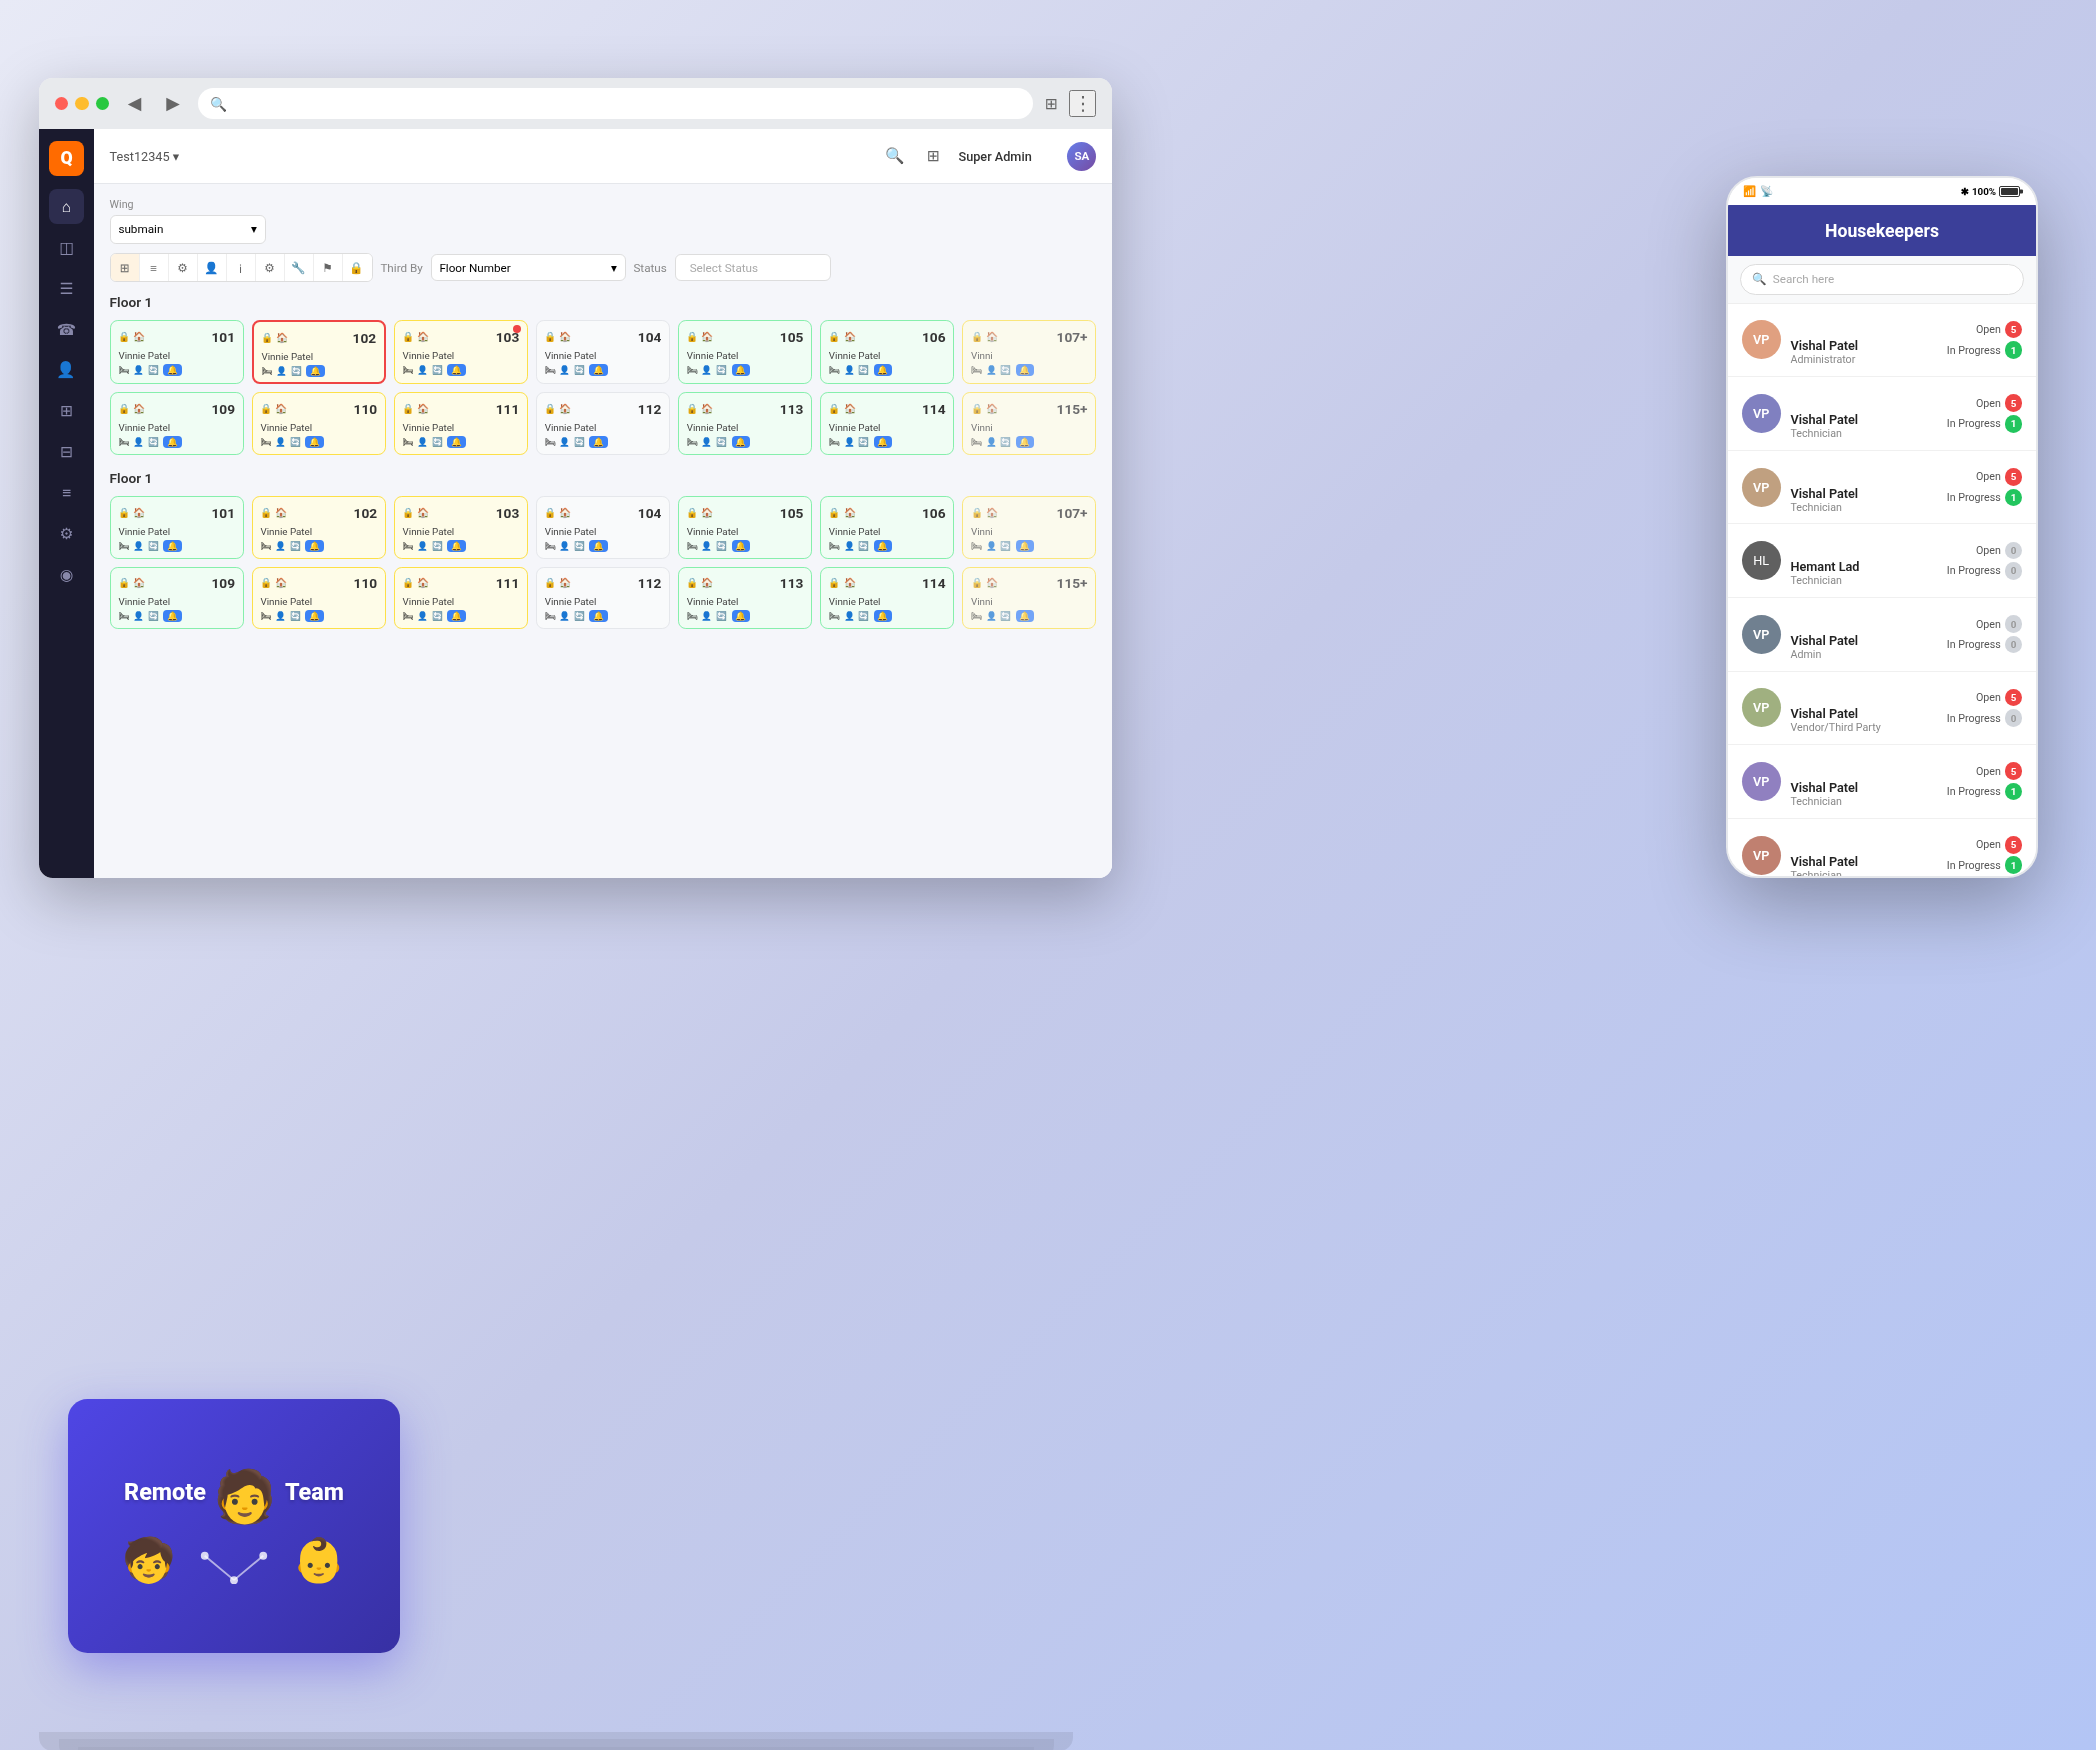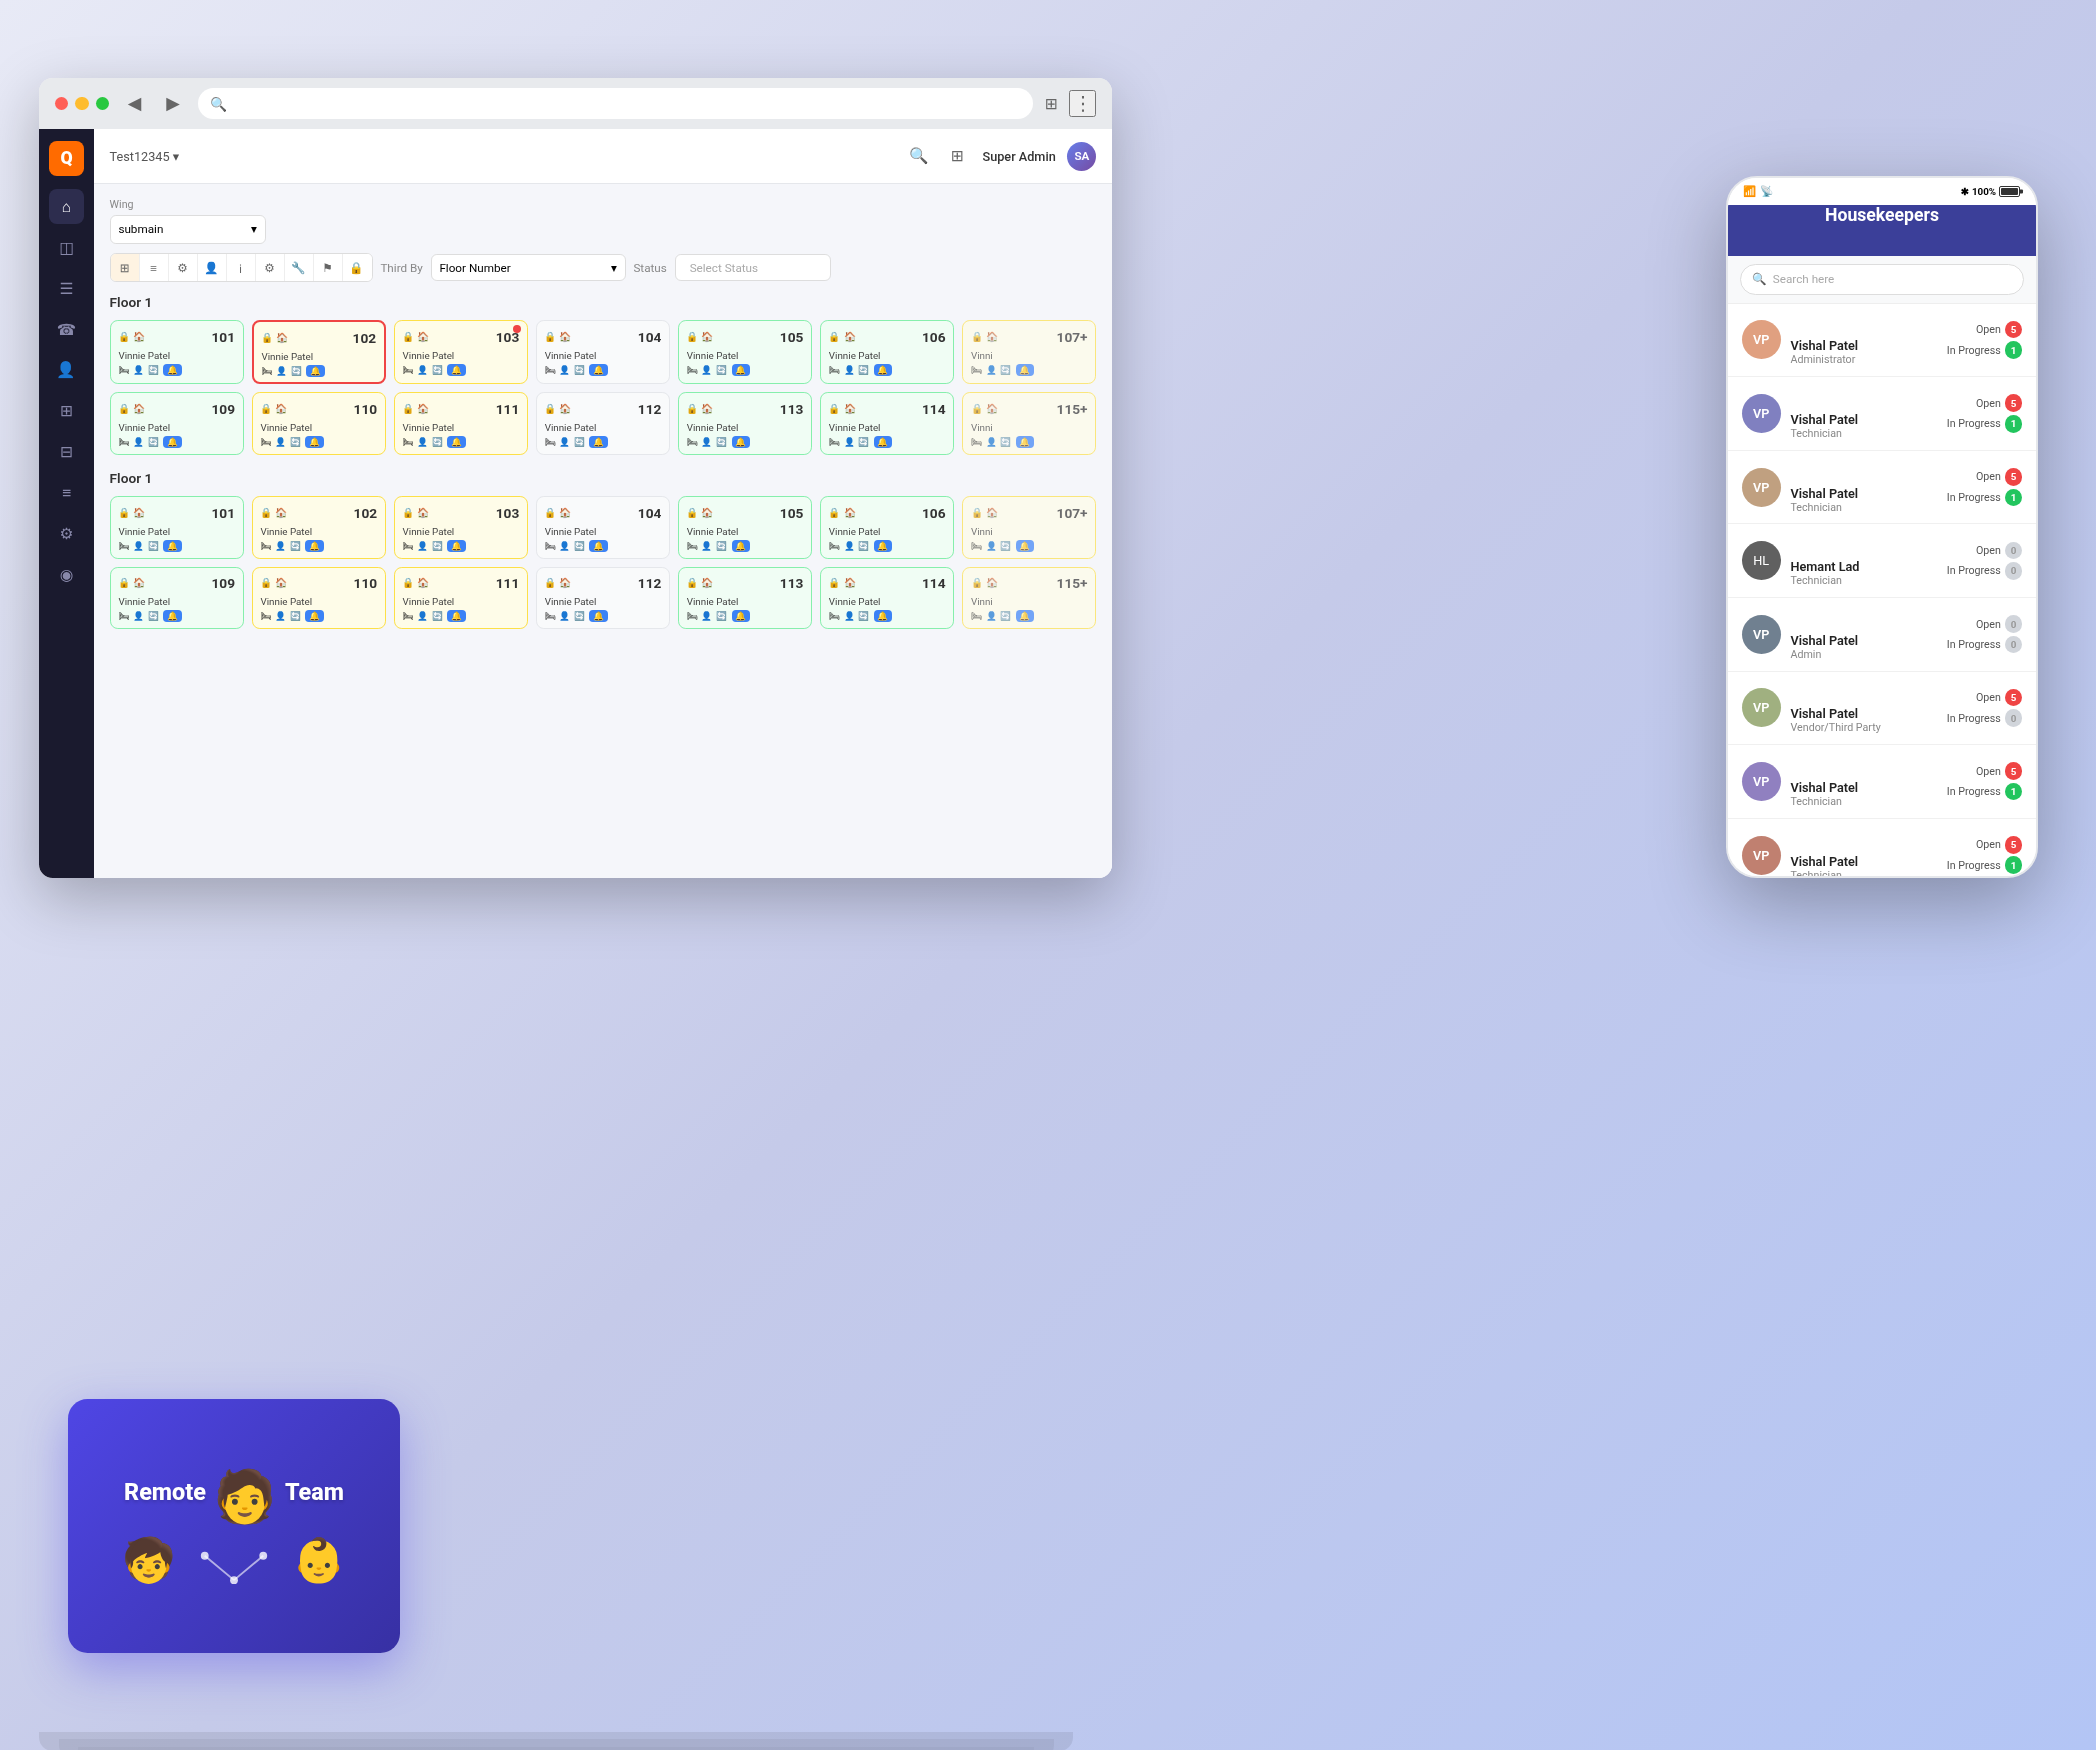--- a/index.html
+++ b/index.html
@@ -178,20 +178,21 @@
       width: 29px;
       height: 29px;
       border-radius: 50%;
       background: linear-gradient(135deg, #667eea, #764ba2);
       display: flex;
       align-items: center;
       justify-content: center;
       color: white;
       font-size: 11.7px;
       font-weight: 600;
+      margin-left: 24px;
     }
 
     
     .nav-tabs {
       display: flex;
       align-items: center;
       padding: 0 15.6px;
       background: white;
       border-bottom: 1px solid #e5e7eb;
       gap: 23.4px;
@@ -438,20 +439,21 @@
       background: #333;
       border-radius: 1px;
       margin-left: 1px;
     }
 
     
     .phone-app-header {
       background: #3b3f99;
       height: 51px;
       display: flex;
+      align-items: center;
       justify-content: center;
     }
     .phone-app-title {
       color: white;
       font-size: 17.6px;
       font-weight: 700;
     }
 
     
     .phone-search {

